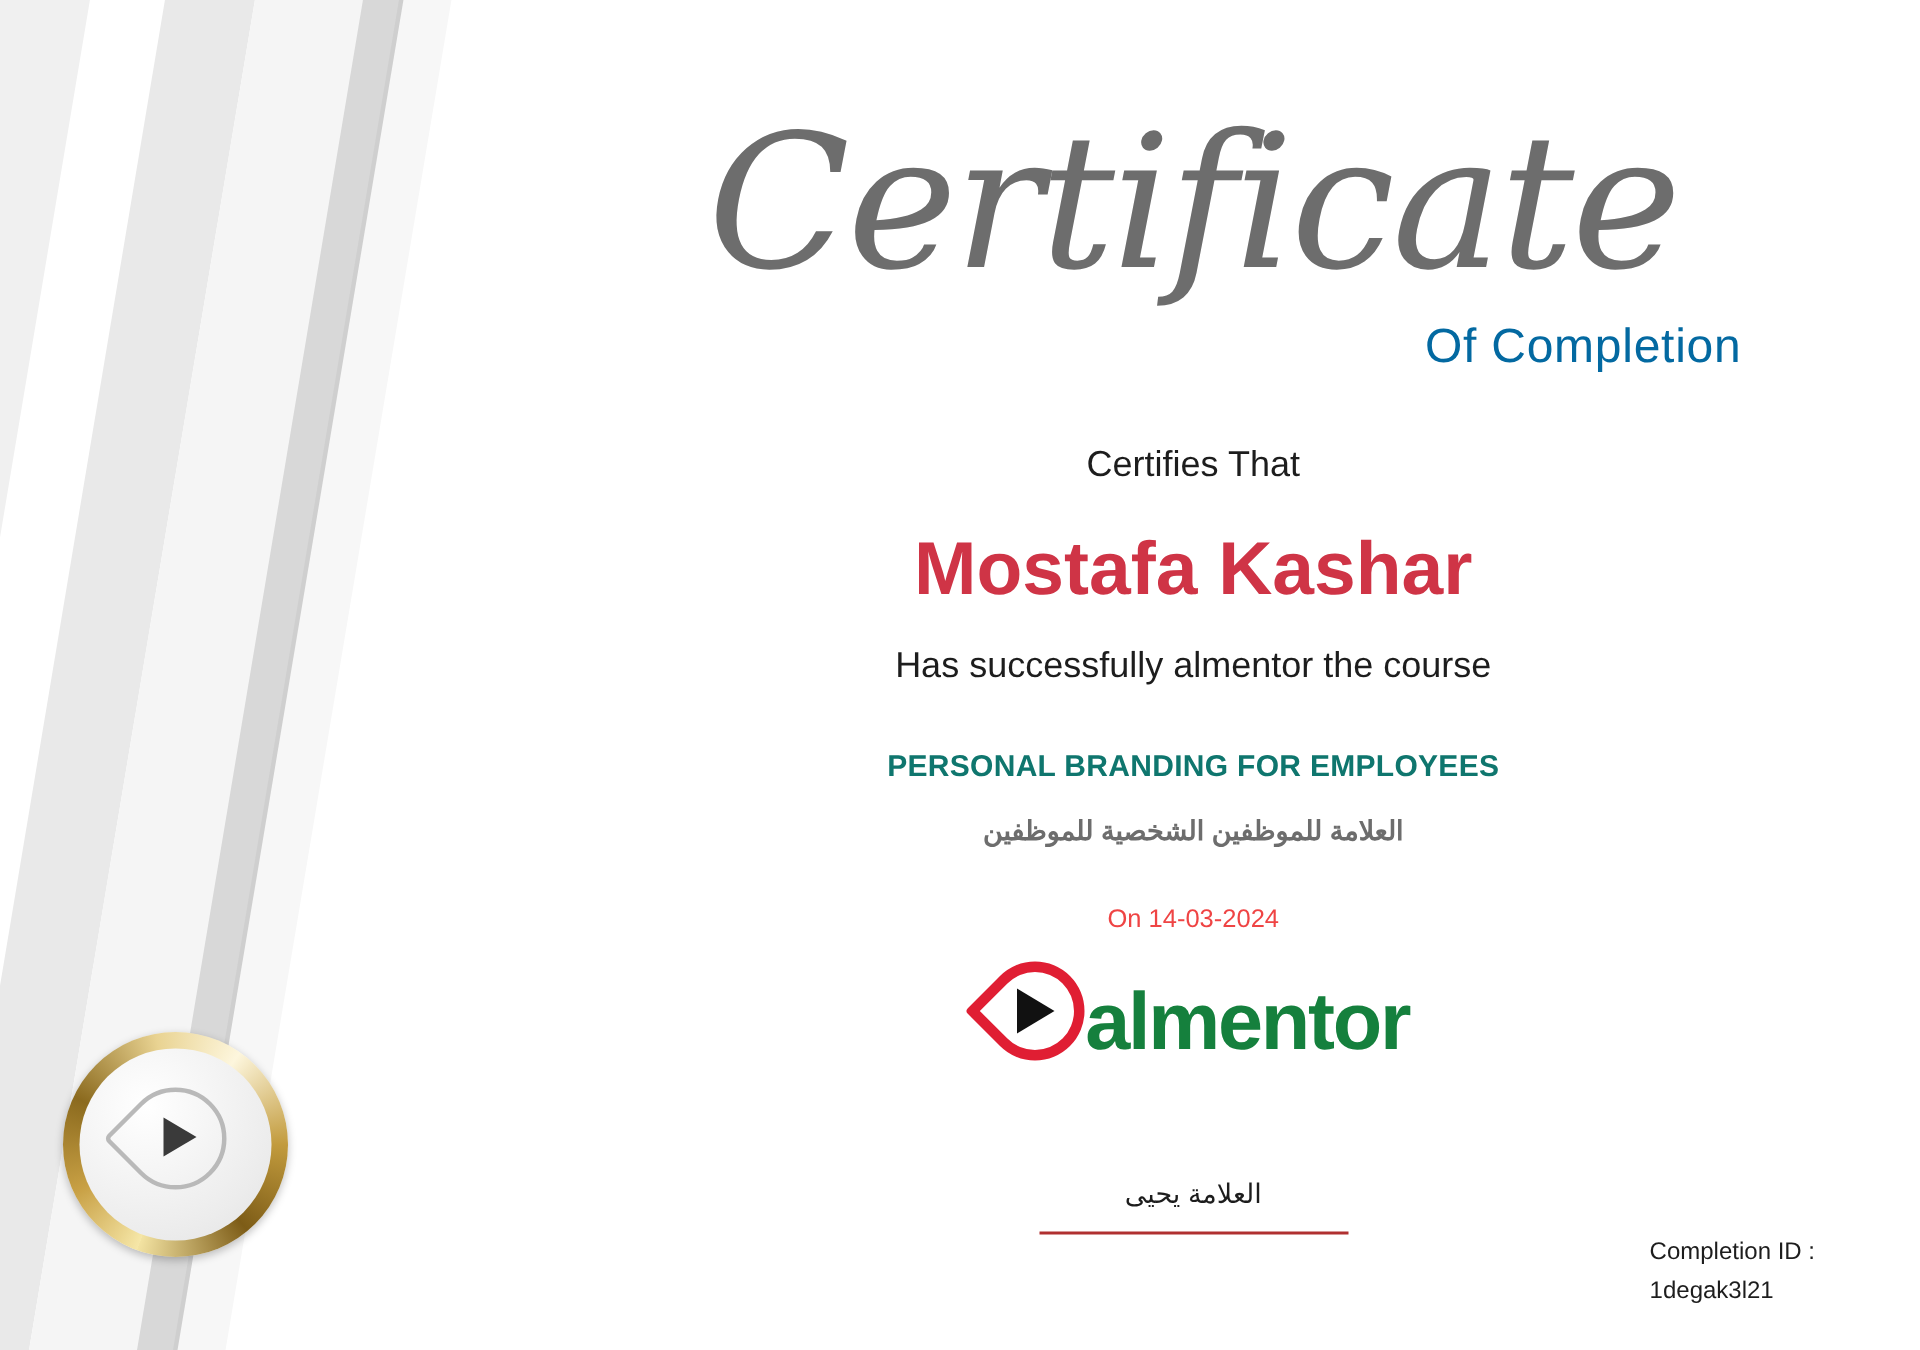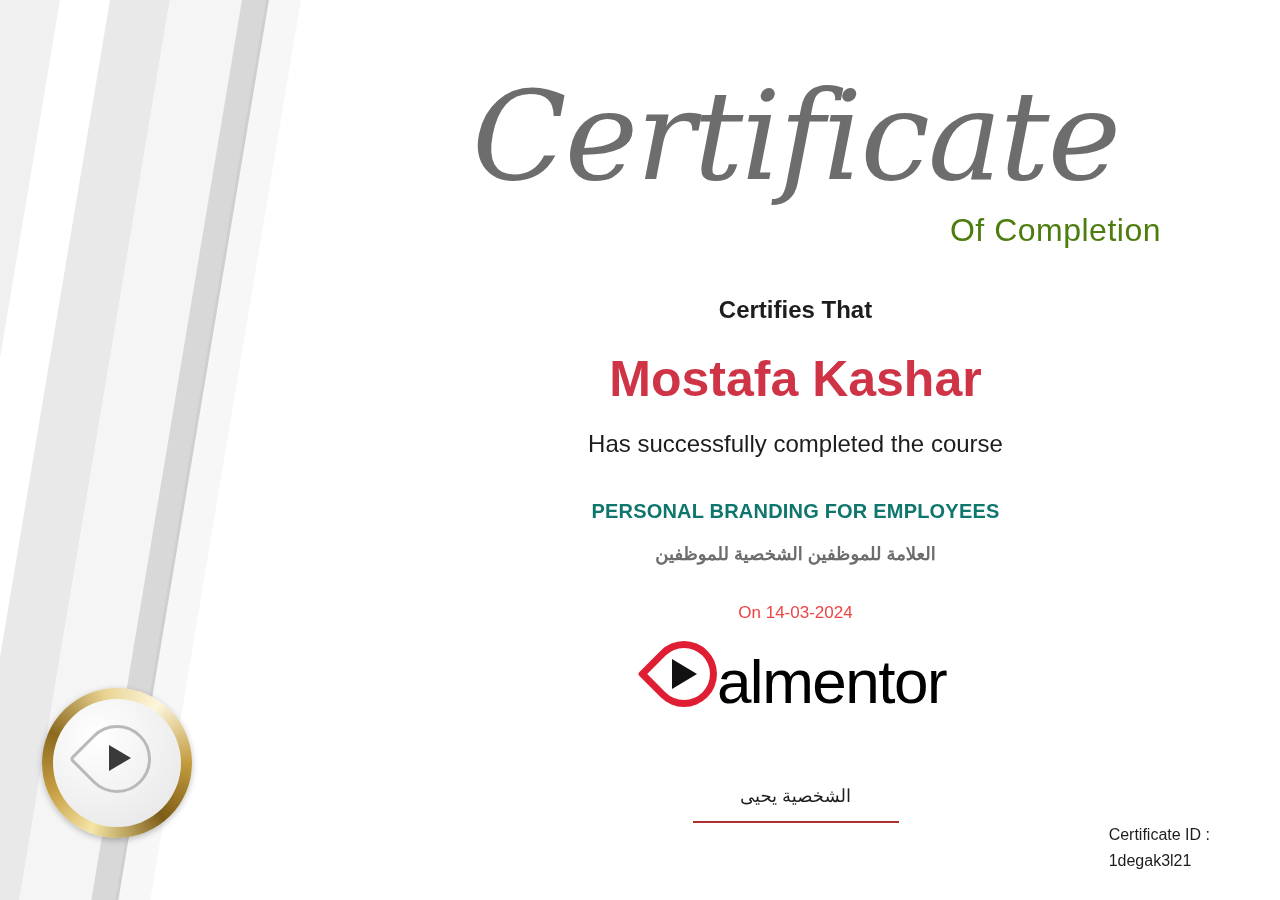--- a/index.html
+++ b/index.html
@@ -150,29 +150,28 @@
     letter-spacing: -2px;
     margin: 0;
     padding-top: 18px;
   }
   .title-sub {
     position: absolute;
     right: 119px;
     top: 156px;
     font-family: "Liberation Sans", sans-serif;
     font-size: 32px;
-    color: #4d7c0f;
+    color: #0369a1;
     letter-spacing: 0.5px;
   }
 
   .certifies {
     font-size: 24px;
     color: #1d1d1d;
     margin-top: 40px;
-    font-weight: bold;
   }
 
   .recipient {
     font-size: 50px;
     color: #cf3446;
     margin-top: 26px;
     font-weight: 700;
   }
 
   .completed-line {
@@ -227,23 +226,23 @@
   .logo-pin-play {
     position: absolute;
     left: 27px;
     top: 24px;
     width: 0; height: 0;
     border-left: 25px solid #111111;
     border-top: 15px solid transparent;
     border-bottom: 15px solid transparent;
   }
   .logo-word {
-    font-size: 62px;
-    font-weight: normal;
-    color: #000000;
+    font-size: 54px;
+    font-weight: bold;
+    color: #15803d;
     letter-spacing: -1.5px;
     margin-left: -10px;
   }
 
   
   .signature-block {
     margin-top: 58px;
   }
   .signature-name {
     font-size: 18px;
@@ -296,41 +295,41 @@
 
     <div class="title-block">
       <div class="title-script">Certificate</div>
       <div class="title-sub">Of Completion</div>
     </div>
 
     <div class="certifies">Certifies That</div>
 
     <div class="recipient">Mostafa Kashar</div>
 
-    <div class="completed-line">Has successfully completed the course</div>
+    <div class="completed-line">Has successfully almentor the course</div>
 
     <div class="course-en">PERSONAL BRANDING FOR EMPLOYEES</div>
 
     <div class="course-ar">العلامة للموظفين الشخصية للموظفين</div>
 
     <div class="on-date">On 14-03-2024</div>
 
     <div class="logo-row">
       <div class="logo-pin">
         <div class="logo-pin-shape"></div>
         <div class="logo-pin-play"></div>
       </div>
       <div class="logo-word">almentor</div>
     </div>
 
     <div class="signature-block">
-      <div class="signature-name">الشخصية يحيى</div>
+      <div class="signature-name">العلامة يحيى</div>
       <div class="signature-line"></div>
     </div>
 
   </div>
 
   <div class="cert-id">
-    <div>Certificate ID :</div>
+    <div>Completion ID :</div>
     <div>1degak3l21</div>
   </div>
 
 </div>
 
 </body></html>

